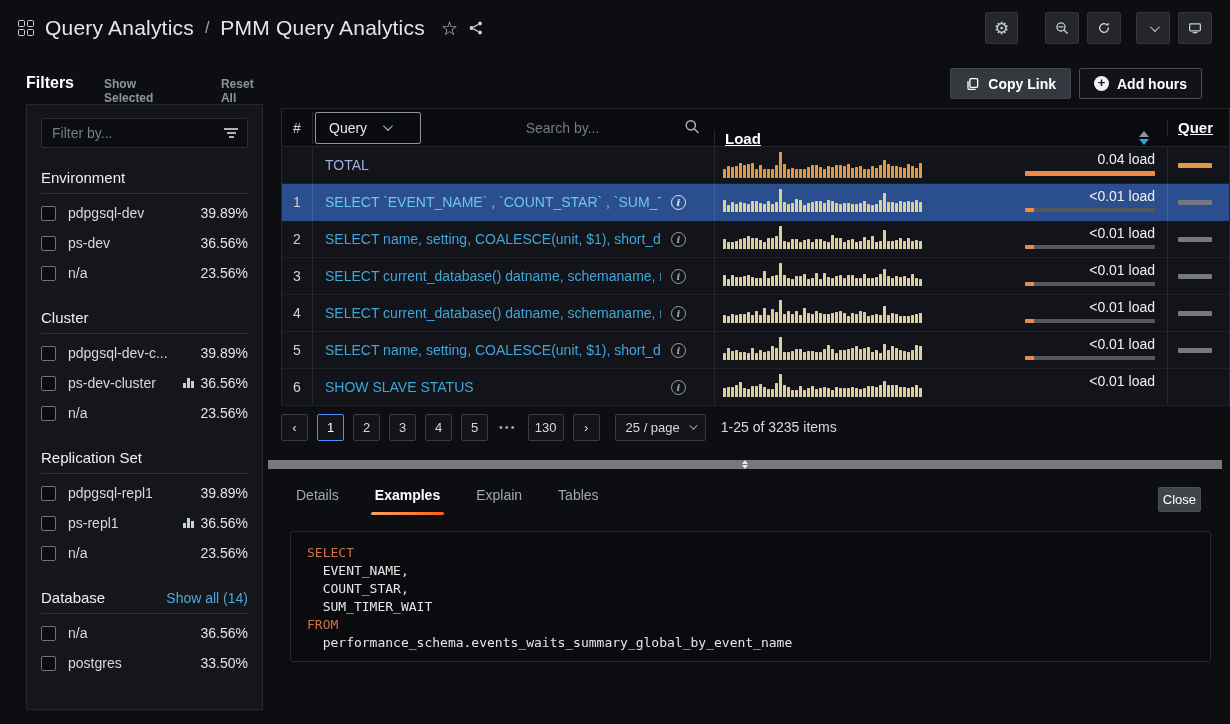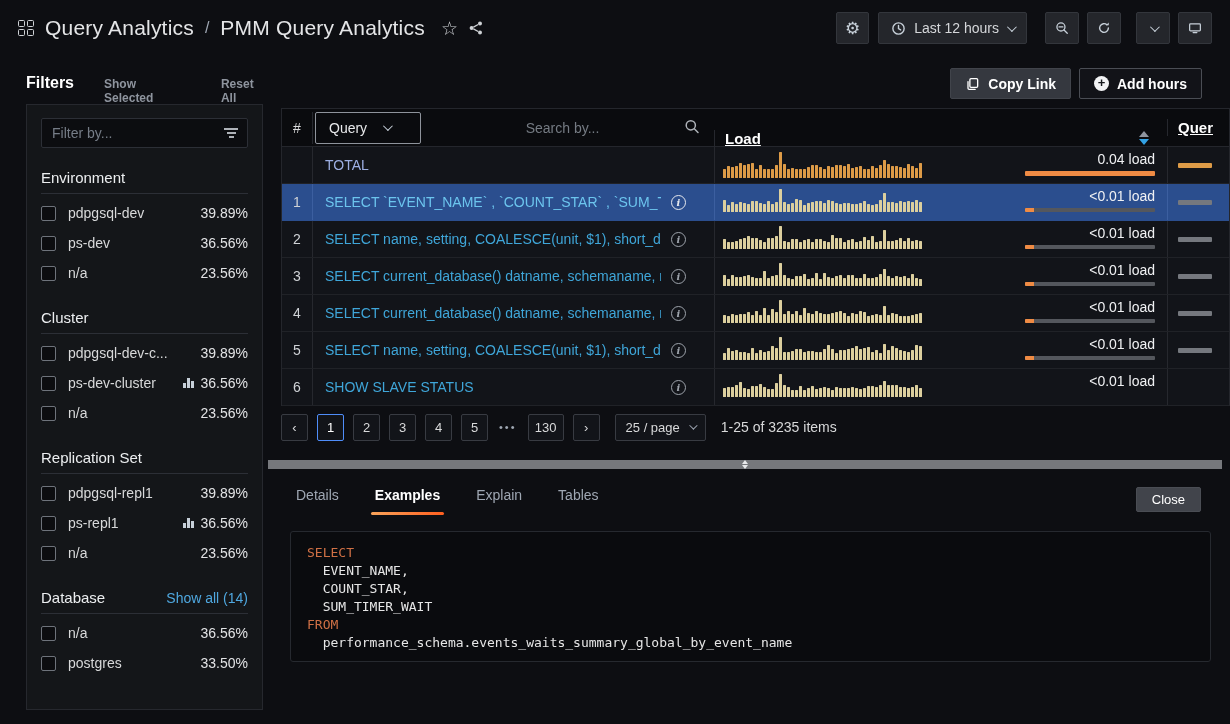--- a/index.html
+++ b/index.html
@@ -115,21 +115,21 @@
              display:flex; align-items:center; justify-content:center; flex-direction:column; gap:1px; }
   .rhandle .tri-u { width:0;height:0;border-left:3.5px solid transparent;border-right:3.5px solid transparent;border-bottom:4px solid #e8e9eb; }
   .rhandle .tri-d { width:0;height:0;border-left:3.5px solid transparent;border-right:3.5px solid transparent;border-top:4px solid #e8e9eb; }
   
   .dtabs { position:absolute; left:296px; top:487px; display:flex; gap:36px; }
   .dtab { font-size:14px; color:#9fa7b3; padding-bottom:12px; position:relative; cursor:pointer; }
   .dtab.active { color:#fff; font-weight:700; }
   .dtab.active .underline { position:absolute; left:-4px; right:-4px; bottom:0; height:3px; border-radius:2px;
                             background:linear-gradient(90deg,#f8a35a,#ff5f1f); }
   .closebtn { position:absolute; right:29px; top:487px; height:25px; background:#41444b; border:1px solid #4a4d54;
-              border-radius:2px; color:#fff; font-size:13px; font-weight:500; padding:0 15px; display:flex; align-items:center; cursor:pointer; }
+              border-radius:2px; color:#fff; font-size:13px; font-weight:500; padding:0 4px; display:flex; align-items:center; cursor:pointer; }
   .codeblock { position:absolute; left:290px; top:531px; width:921px; height:131px; background:#0a0b0e;
                border:1px solid #26292f; border-radius:3px; padding:12px 16px; overflow:hidden; }
   .codeline { font-family:"DejaVu Sans Mono","Liberation Mono",monospace; font-size:13px; line-height:18px;
               color:#e6e6e6; white-space:pre; }
   .codeline.kw { color:#cf7045; }
 </style>
 </head>
 <body>
 
 <div id="page">
@@ -155,28 +155,20 @@
             </g>
             <path d="M5.4 7.1L10.2 4.5M5.4 8.9L10.2 11.5" stroke="#cfd2d6" stroke-width="1.3" fill="none"></path>
           </svg>
       </span>
     </div>
     <div class="tb-right">
       <div class="tbtn" style="width:33px">
         <span class="gear-glyph">⚙</span>
       </div>
       <div style="width:9px"></div>
-      <div class="tbtn timebtn">
-        <svg width="15" height="15" viewBox="0 0 16 16">
-            <circle cx="8" cy="8" r="6" fill="none" stroke="#c7d0d9" stroke-width="1.5"></circle>
-            <path d="M8 4.8v3.4l2.3 1.3" fill="none" stroke="#c7d0d9" stroke-width="1.5" stroke-linecap="round"></path>
-          </svg>
-        <span>Last 12 hours</span>
-        <span class="chev"></span>
-      </div>
       <div style="width:18px"></div>
       <div class="tbtn" style="width:34px">
         <svg width="16" height="16" viewBox="0 0 16 16">
             <circle cx="6.8" cy="6.8" r="4.6" fill="none" stroke="#c7d0d9" stroke-width="1.5"></circle>
             <path d="M10.3 10.3L14 14M4.6 6.8h4.4" stroke="#c7d0d9" stroke-width="1.5" fill="none" stroke-linecap="round"></path>
           </svg>
       </div>
       <div style="width:8px"></div>
       <div class="tbtn" style="width:34px">
         <svg width="16" height="16" viewBox="0 0 16 16">

